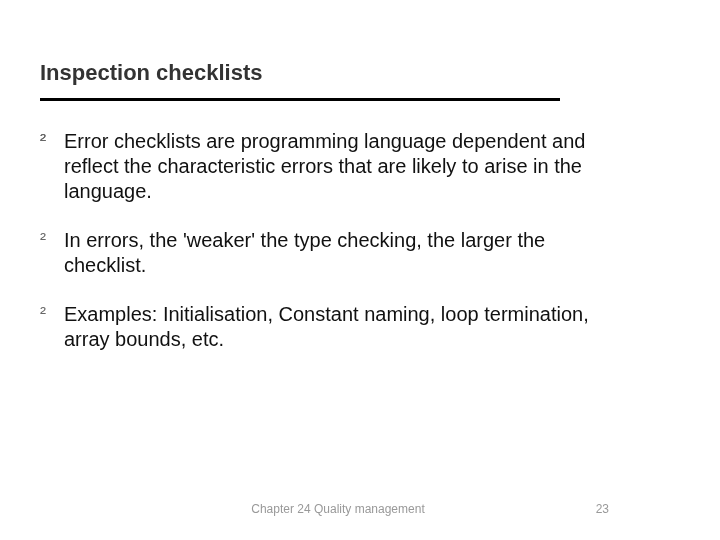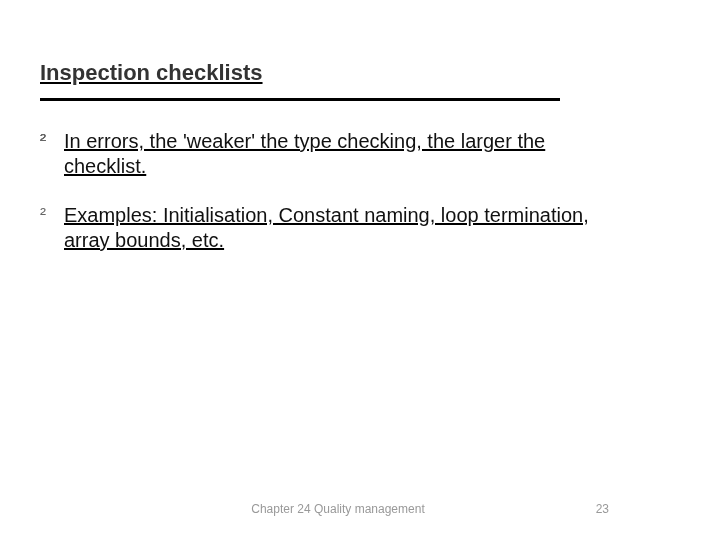--- a/index.html
+++ b/index.html
@@ -1,37 +1,38 @@
 <!DOCTYPE html>
 <html><head>
 <meta charset="utf-8">
 <style>
   * { margin: 0; padding: 0; box-sizing: border-box; }
   html, body { width: 720px; height: 540px; background: #fff; font-family: Arial, Helvetica, sans-serif; color: #000; }
-  .slide { width: 664px; height: 540px; position: relative; padding: 60px 50px 0 40px; text-decoration: underline; }
+  .slide { width: 664px; height: 540px; position: relative; padding: 60px 50px 0 40px; }
   .title { font-size: 22px; font-weight: bold; color: #333; margin-bottom: 12px; }
   .rule { border: none; border-top: 3px solid #000; width: 520px; margin-bottom: 28px; }
   .bullets { list-style: none; }
   .bullets li { font-size: 20px; line-height: 1.25; margin-bottom: 24px; padding-left: 24px; position: relative; color: #111; }
   .bullets li .marker { position: absolute; left: 0; top: 0; font-size: 18px; color: #666; }
   .footer-center { position: absolute; bottom: 24px; left: 6px; width: 100%; text-align: center; font-size: 12px; color: #999; }
   .footer-right { position: absolute; bottom: 24px; right: 55px; font-size: 12px; color: #999; }
 </style>
 </head>
 <body>
 
 <div class="slide">
   <h1 class="title">Inspection checklists</h1>
   <hr class="rule">
   <ul class="bullets">
     <li>
       <span class="marker">²</span>
     </li>
     <li>
       <span class="marker">²</span>
+      <span>Error checklists are programming language dependent and reflect the characteristic errors that are likely to arise in the language.</span>
     </li>
     <li>
       <span class="marker">²</span>
       <span>In errors, the 'weaker' the type checking, the larger the checklist.</span>
     </li>
     <li>
       <span class="marker">²</span>
       <span>Examples: Initialisation, Constant naming, loop termination, array bounds, etc.</span>
     </li>
   </ul>

